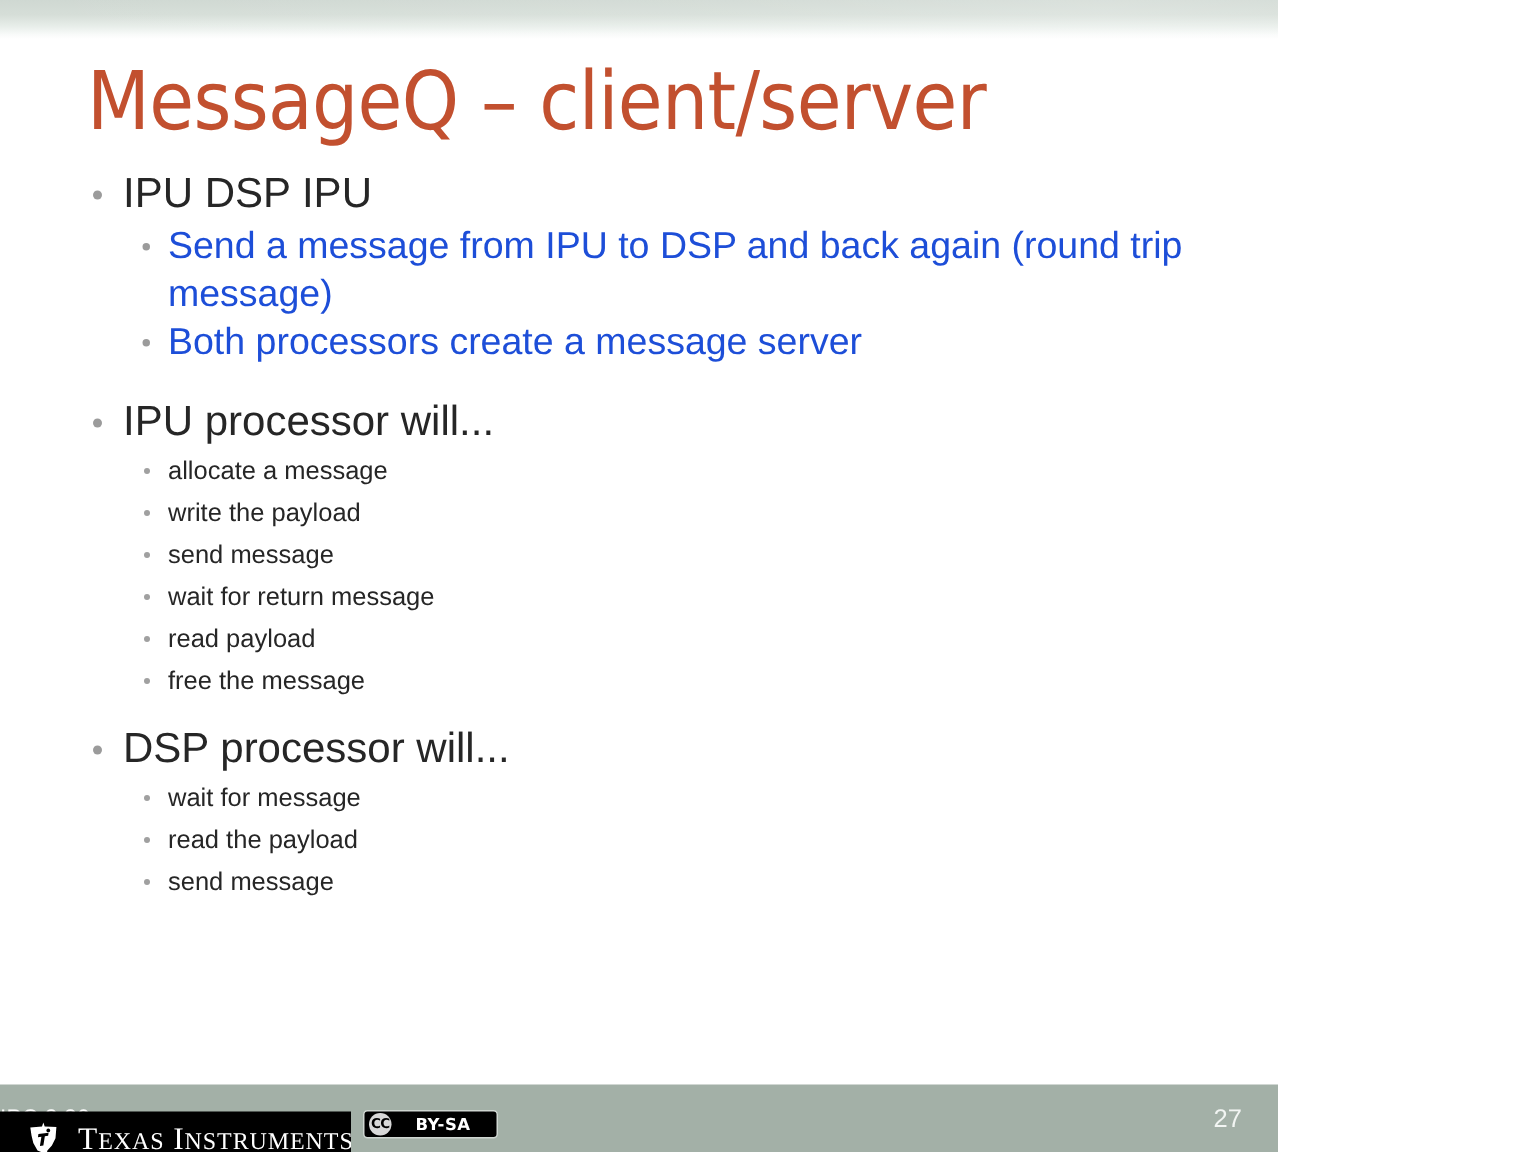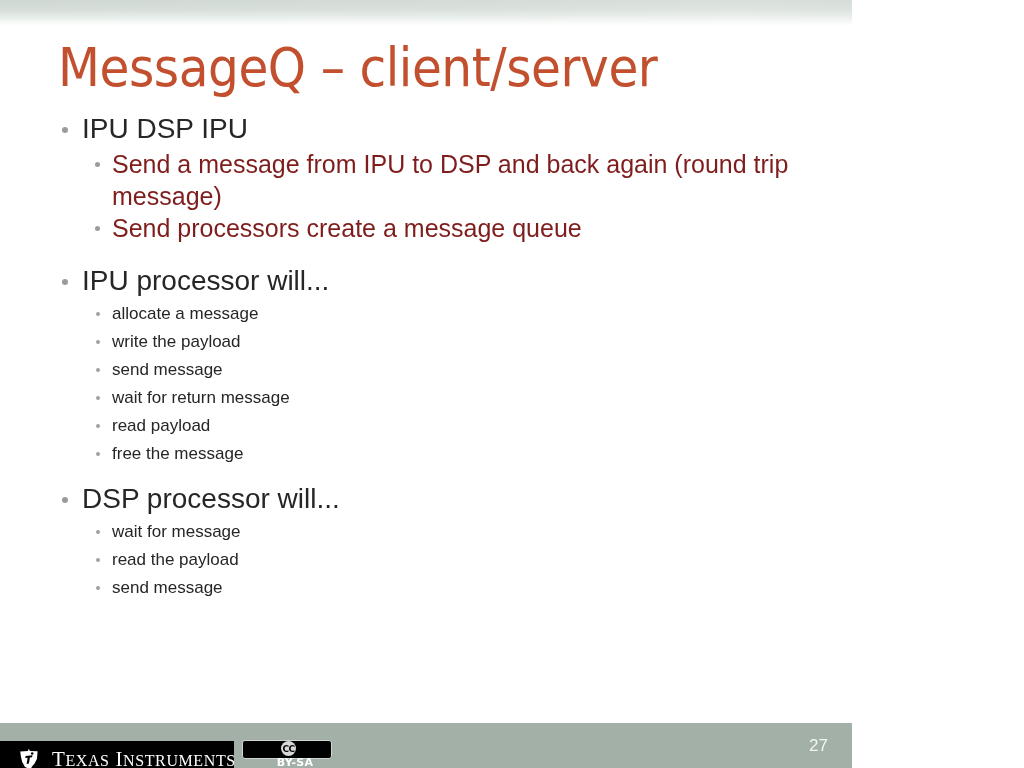--- a/index.html
+++ b/index.html
@@ -97,21 +97,21 @@
     border-radius: 50%;
     background: #9b9b9b;
   }
 
   
   .l2 {
     position: relative;
     padding-left: 112px;
     font-size: 25px;
     line-height: 32px;
-    color: #7f1d1d;
+    color: #1d4ed8;
   }
   .l2 .bullet {
     position: absolute;
     left: 95px;
     top: 14px;
     width: 5px;
     height: 5px;
     border-radius: 50%;
     background: #9b9b9b;
   }
@@ -213,21 +213,20 @@
     left: 242px;
     top: 740px;
     width: 90px;
     height: 19px;
     background: #000000;
     border: 1px solid #cfd6d1;
     border-radius: 3px;
     display: flex;
     align-items: center;
     box-sizing: border-box;
-    flex-direction: column;
   }
   .cc-circle {
     margin-left: 3px;
     width: 15px;
     height: 15px;
     border-radius: 50%;
     background: #d8d8d8;
     color: #000000;
     font-size: 9px;
     font-weight: bold;
@@ -261,21 +260,21 @@
   <div class="body-area">
 
     <div class="blk">
       <div class="l1">
         <span class="bullet"></span><span>IPU  DSP  IPU</span>
       </div>
       <div class="l2 wrapbox">
         <span class="bullet"></span><span>Send a message from IPU to DSP and back again (round trip message)</span>
       </div>
       <div class="l2 wrapbox">
-        <span class="bullet"></span><span>Send processors create a message queue</span>
+        <span class="bullet"></span><span>Both processors create a message server</span>
       </div>
     </div>
 
     <div class="gap-lg"></div>
 
     <div class="blk">
       <div class="l1">
         <span class="bullet"></span><span>IPU processor will...</span>
       </div>
       <div class="l2s">

